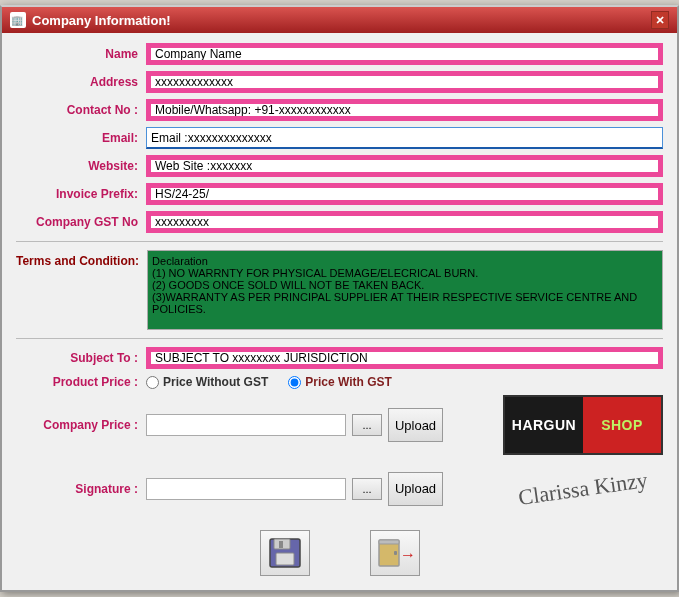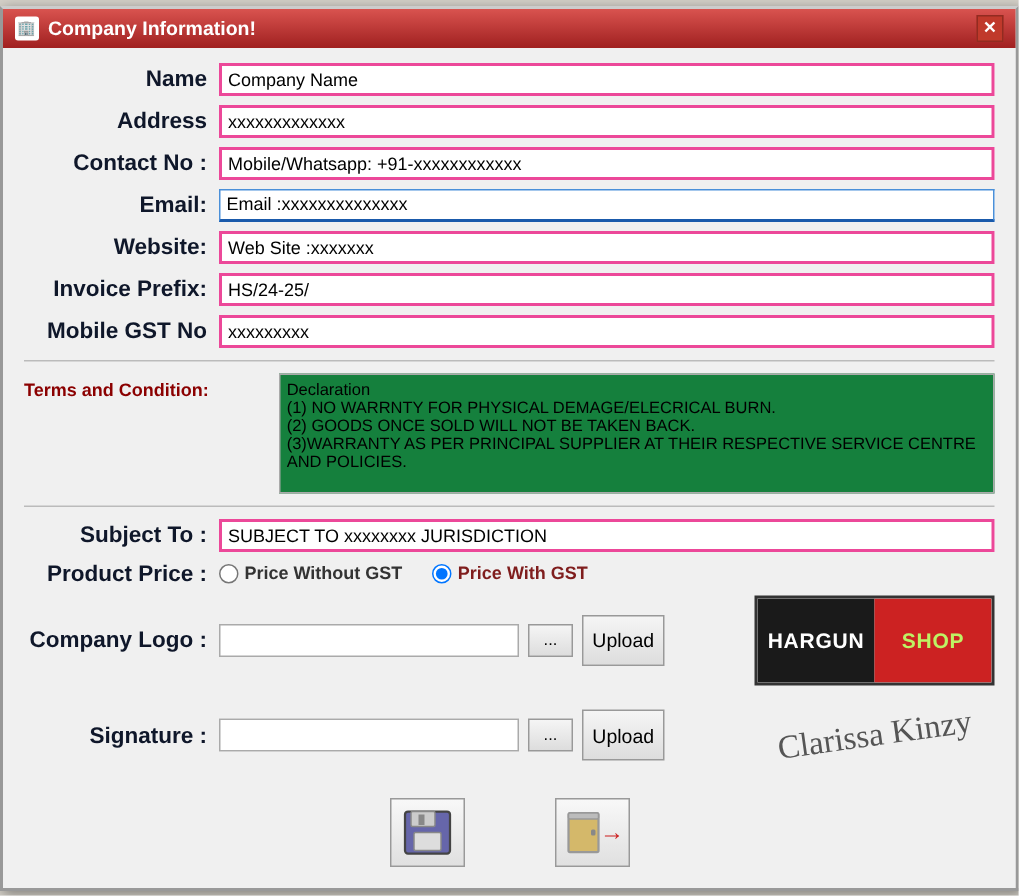--- a/index.html
+++ b/index.html
@@ -61,31 +61,31 @@
     .content {
       padding: 10px 14px 14px 14px;
       background: #f0f0f0;
     }
     .form-row {
       display: flex;
       align-items: center;
       margin-bottom: 6px;
     }
     .label {
-      color: #0f172a;
+      color: #be185d;
       font-weight: bold;
       min-width: 130px;
       text-align: right;
       padding-right: 8px;
-      font-size: 15px;
+      font-size: 12px;
     }
     .input-field {
       flex: 1;
       height: 22px;
-      border: 2px solid #ec4899;
+      border: 5px solid #ec4899;
       background: white;
       padding: 2px 4px;
       font-size: 12px;
       font-family: Arial, sans-serif;
       outline: none;
     }
     .input-field.active {
       border: 1px solid #4a90d9;
       border-bottom: 2px solid #1a5aab;
     }
@@ -102,21 +102,20 @@
     }
     .section-divider {
       border: none;
       border-top: 1px solid #bbb;
       margin: 8px 0;
     }
     .terms-row {
       display: flex;
       align-items: flex-start;
       margin-bottom: 6px;
-      gap: 39px;
     }
     .terms-label {
       color: #8b0000;
       font-weight: bold;
       min-width: 130px;
       text-align: right;
       padding-right: 8px;
       font-size: 12px;
       padding-top: 4px;
     }
@@ -299,21 +298,21 @@
       <input class="input-field" type="text" value="Web Site :xxxxxxx" style="">
     </div>
 
     <div class="form-row">
       <span class="label">Invoice Prefix:</span>
       <input class="input-field" type="text" value="HS/24-25/" style="">
     </div>
 
 
     <div class="form-row">
-      <span class="label">Mobile GST No</span>
+      <span class="label">Company GST No</span>
       <input class="input-field" type="text" value="xxxxxxxxx" style="">
     </div>
 
     <hr class="section-divider">
 
     <div class="terms-row">
       <span class="terms-label">Terms and Condition:</span>
       <textarea class="textarea-field" readonly="" style="">Declaration
 (1) NO WARRNTY FOR PHYSICAL DEMAGE/ELECRICAL BURN.
 (2) GOODS ONCE SOLD WILL NOT BE TAKEN BACK.
@@ -335,21 +334,21 @@
           <span class="radio-label">Price Without GST</span>
         </label>
         <label class="radio-option">
           <input type="radio" name="price_type" value="with_gst" checked="" style="">
           <span class="radio-label selected">Price With GST</span>
         </label>
       </div>
     </div>
 
     <div class="form-row">
-      <span class="label">Company Logo :</span>
+      <span class="label">Company Price :</span>
       <div class="logo-sig-area">
         <div class="file-input-box"></div>
         <button class="browse-btn">...</button>
         <button class="upload-btn">Upload</button>
       </div>
       <div class="logo-preview">
         <div class="hargun-logo">
           <div class="hargun-black">HARGUN</div>
           <div class="hargun-red">SHOP</div>
         </div>

